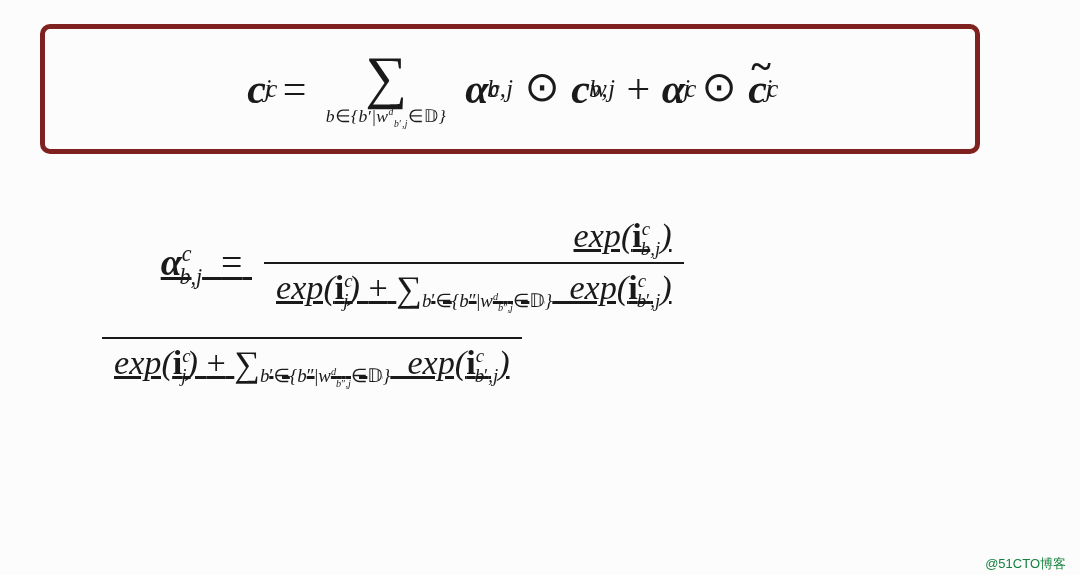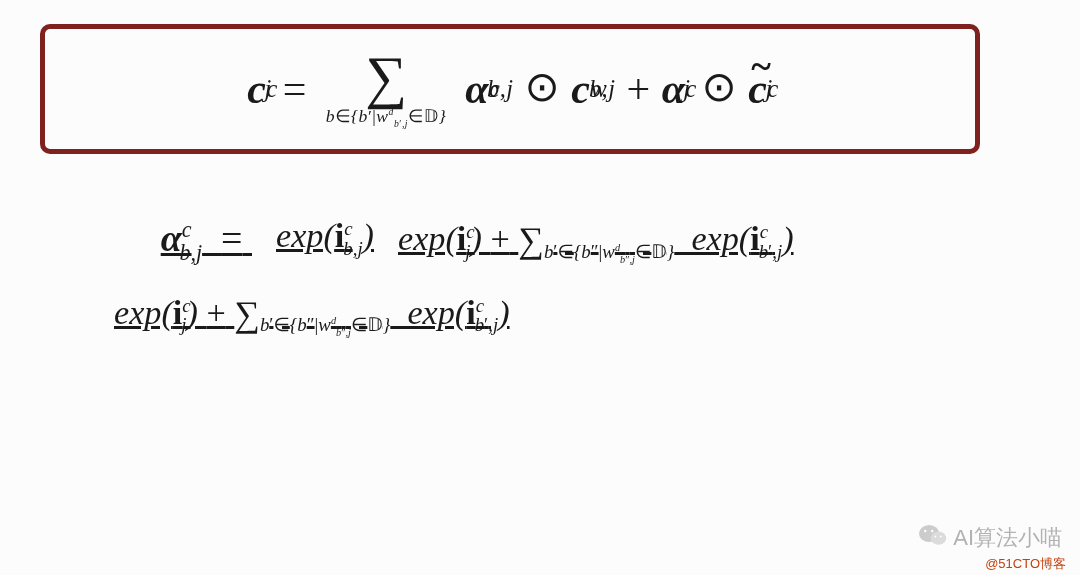--- a/index.html
+++ b/index.html
@@ -63,22 +63,22 @@
   .frac-row {
     display: flex;
     align-items: center;
     font-size: 38px;
     font-style: italic;
     margin-bottom: 22px;
   }
   .frac-row .lhs { min-width: 150px; text-align: right; margin-right: 12px; }
   .frac {
     display: inline-flex;
-    flex-direction: row;
-    align-items: flex-start;
+    flex-direction: column;
+    align-items: flex-end;
     font-style: italic;
   }
   .frac .num, .frac .den {
     padding: 2px 12px;
     white-space: nowrap;
     font-size: 0.9em;
   }
   .frac .bar {
     width: 100%;
     height: 2px;
@@ -116,21 +116,21 @@
     font-family: "PingFang SC","Microsoft YaHei",sans-serif;
     font-size: 22px;
     font-style: normal;
     opacity: 0.75;
   }
   .watermark svg { margin-right: 6px; }
   .credit {
     position: absolute;
     right: 14px;
     bottom: 2px;
-    color: #c2410c;
+    color: #15803d;
     font-family: "PingFang SC","Microsoft YaHei",sans-serif;
     font-size: 13px;
     font-style: normal;
     margin-left: 12px;
   }
 </style>
 </head>
 <body>
 
 <div class="canvas">
@@ -184,28 +184,15 @@
           exp(<span class="bold upright">i</span><span class="supc">c</span><span class="subchain" style="margin-left:-0.5em;">j</span>)
           <span class="upright">+</span>
           <span class="smallsum">∑</span><span class="subchain">b<span class="upright">′</span><span class="upright">∈</span>{b<span class="upright">″</span><span class="upright">|</span>w<span class="supc">d</span><span class="subchain">b<span class="upright">″</span>,j</span><span class="upright">∈</span><span class="upright dd">𝔻</span>}</span>
           &nbsp;exp(<span class="bold upright">i</span><span class="supc">c</span><span class="subchain" style="margin-left:-0.5em;">b<span class="upright">′</span>,j</span>)
         </span>
       </span>
     </div>
 
   </div>
 
-  <div class="watermark">
-    <span>
-      <svg width="28" height="24" viewBox="0 0 36 30">
-        <ellipse cx="13" cy="13" rx="13" ry="11" fill="#bdbdbd"></ellipse>
-        <ellipse cx="25" cy="19" rx="10" ry="8.5" fill="#d0d0d0"></ellipse>
-        <circle cx="8" cy="10" r="1.6" fill="#fff"></circle>
-        <circle cx="17" cy="10" r="1.6" fill="#fff"></circle>
-        <circle cx="21" cy="17" r="1.2" fill="#fff"></circle>
-        <circle cx="28" cy="17" r="1.2" fill="#fff"></circle>
-      </svg>
-    </span>
-    <span>AI算法小喵</span>
-  </div>
   <div class="credit">@51CTO博客</div>
 
 </div>
 
 </body></html>

